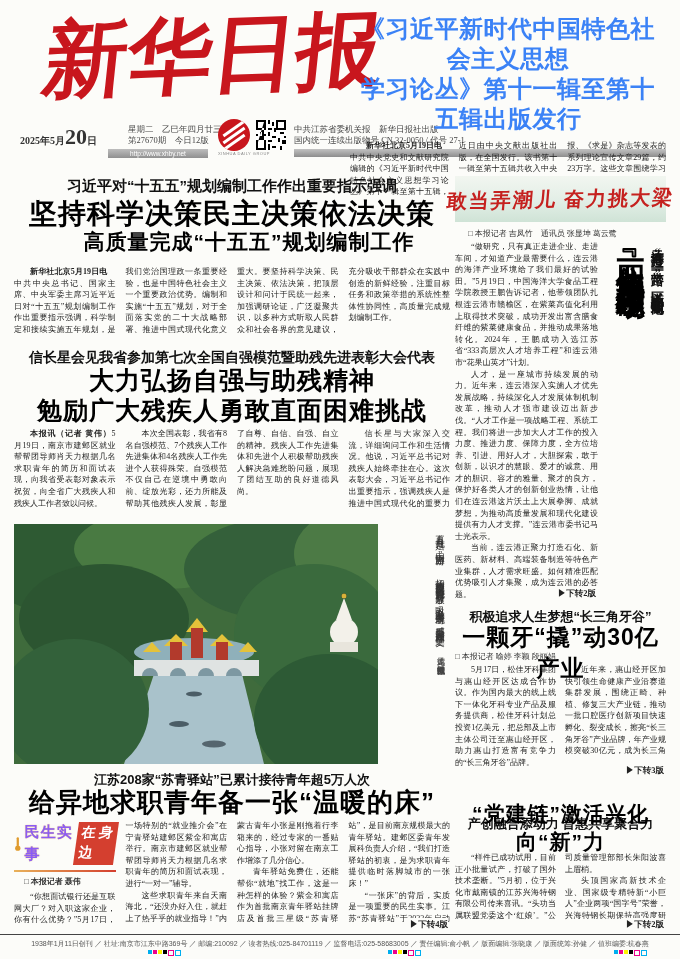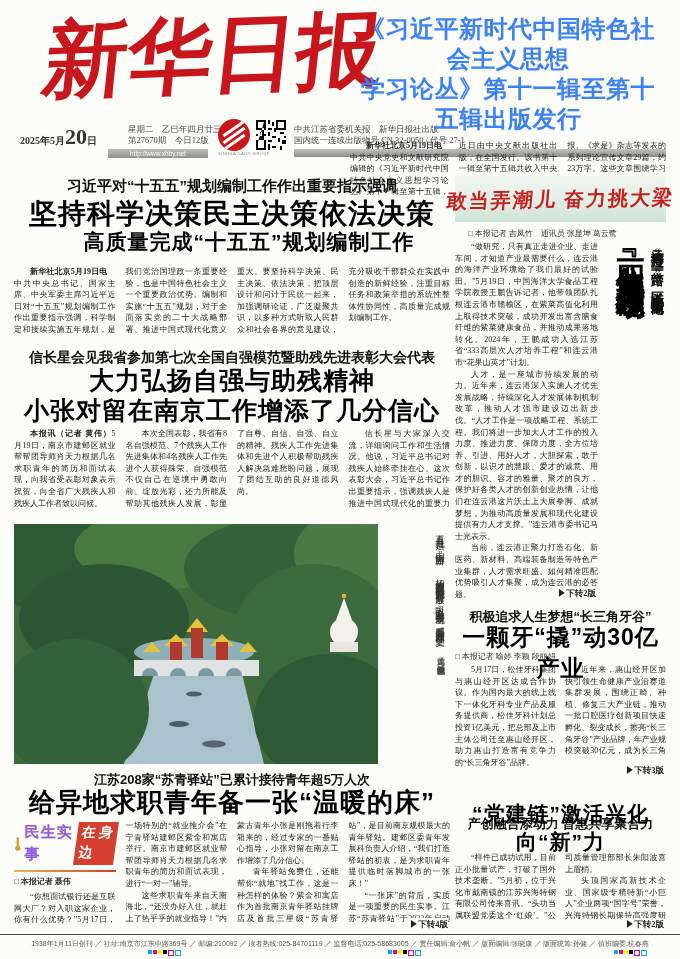--- a/index.html
+++ b/index.html
@@ -101,21 +101,21 @@
   <div class="abs kicker" style="left:14px;top:177px;width:436px;font-size:15px;">习近平对“十五五”规划编制工作作出重要指示强调</div>
   <div class="abs headline" style="left:14px;top:195px;width:436px;font-size:28px;">坚持科学决策民主决策依法决策</div>
   <div class="abs headline" style="left:20px;top:228px;width:436px;font-size:21px;margin-left:11px;">高质量完成“十五五”规划编制工作</div>
   <div class="abs body col4" style="left:14px;top:266px;width:436px;height:76px;">
     <p class="para"><b>新华社北京5月19日电</b><span>　中共中央总书记、国家主席、中央军委主席习近平近日对“十五五”规划编制工作作出重要指示强调，科学制定和接续实施五年规划，是我们党治国理政一条重要经验，也是中国特色社会主义一个重要政治优势。编制和实施“十五五”规划，对于全面落实党的二十大战略部署、推进中国式现代化意义重大。要坚持科学决策、民主决策、依法决策，把顶层设计和问计于民统一起来，加强调研论证，广泛凝聚共识，以多种方式听取人民群众和社会各界的意见建议，充分吸收干部群众在实践中创造的新鲜经验，注重目标任务和政策举措的系统性整体性协同性，高质量完成规划编制工作。</span></p>
 
   </div>
 
   <div class="abs kicker" style="left:14px;top:349px;width:436px;font-size:14px;">信长星会见我省参加第七次全国自强模范暨助残先进表彰大会代表</div>
   <div class="abs headline" style="left:14px;top:364px;width:436px;font-size:25px;">大力弘扬自强与助残精神</div>
-  <div class="abs headline" style="left:14px;top:394px;width:436px;font-size:25px;">小张对留在南京工作增添了几分信心</div>
+  <div class="abs headline" style="left:14px;top:394px;width:436px;font-size:25px;">勉励广大残疾人勇敢直面困难挑战</div>
   <div class="abs body col4" style="left:14px;top:428px;width:436px;height:88px;">
     <p class="para"><b>本报讯（记者 黄伟）</b><span>5月19日，南京市建邺区就业帮帮团导师肖天力根据几名求职青年的简历和面试表现，向我省受表彰对象表示祝贺，向全省广大残疾人和残疾人工作者致以问候。</span></p>
     <p class="para">本次全国表彰，我省有8名自强模范、7个残疾人工作先进集体和4名残疾人工作先进个人获得殊荣。自强模范不仅自己在逆境中勇敢向前、绽放光彩，还力所能及帮助其他残疾人发展，彰显了自尊、自信、自强、自立的精神。残疾人工作先进集体和先进个人积极帮助残疾人解决急难愁盼问题，展现了团结互助的良好道德风尚。</p>
     <p class="para">信长星与大家深入交流，详细询问工作和生活情况。他说，习近平总书记对残疾人始终牵挂在心。这次表彰大会，习近平总书记作出重要指示，强调残疾人是推进中国式现代化的重要力量，也是需要格外关心、格外关注的特殊困难群体，勉励广大残疾人勇敢直面困难挑战，积极追求人生梦想，要求切实保障残疾人平等权益，促进残疾人事业全面发展。这充分体现了以习近平同志为核心的党中央对残疾人事业的高度重视、对残疾人群体的亲切关怀。</p>
 
   </div>
 
   <svg class="abs" style="left:14px;top:524px;" width="364" height="240" viewBox="0 0 364 240">
     <rect width="364" height="240" fill="#3f6b3c"></rect>
     <ellipse cx="40" cy="40" rx="70" ry="48" fill="#2e5a33"></ellipse>
@@ -198,21 +198,21 @@
       <div class="badge">
         <svg width="10" height="20" viewBox="0 0 10 20">
           <rect x="3.5" y="1" width="3" height="12" rx="1.5" fill="#e09b2d"></rect>
           <circle cx="5" cy="15.5" r="3.5" fill="#e09b2d"></circle>
         </svg>
         <span class="badge-t1">民生实事</span>
         <span class="badge-t2">在身边</span>
       </div>
       <div class="badge-underline"></div>
     </div>
-    <p style="margin:4px 0;"><b class="byline">□ 本报记者 聂伟</b></p>
+    <p style="margin:4px 10px;"><b class="byline">□ 本报记者 聂伟</b></p>
     <p class="para">“你想面试银行还是互联网大厂？对入职这家企业，你有什么优势？”5月17日，一场特别的“就业推介会”在宁青驿站建邺区紫金和寓店举行。南京市建邺区就业帮帮团导师肖天力根据几名求职青年的简历和面试表现，进行“一对一”辅导。</p>
     <p class="para">这些求职青年来自天南海北，“还没办好入住，就赶上了热乎乎的就业指导！”内蒙古青年小张是刚拖着行李箱来的，经过专家的一番贴心指导，小张对留在南京工作增添了几分信心。</p>
     <p class="para">青年驿站免费住，还能帮你“就地”找工作，这是一种怎样的体验？紫金和寓店作为首批南京青年驿站挂牌店及首批三星级“苏青驿站”，是目前南京规模最大的青年驿站。建邺区委青年发展科负责人介绍，“我们打造驿站的初衷，是为求职青年提供临时落脚城市的一张床！”</p>
     <p class="para">“一张床”的背后，实质是一项重要的民生实事。江苏“苏青驿站”于2022年启动建设，2024年被省政府纳入民生实事项目，面向外地来苏求职的高校应届毕业生及毕业两年内的青年，提供不超过14天的免费住宿。青年驿站成为城市吸引青年人才、完善青年群体就业支持体系的重要内容。</p>
 
     <span class="turn">▶下转4版</span>
   </div>
 
   <div class="abs footer-line"></div>
   <div class="abs footer-text">1938年1月11日创刊  ／  社址:南京市江东中路369号  ／  邮编:210092  ／  读者热线:025-84701119  ／  监督电话:025-58683005  ／  责任编辑:俞小帆  ／  版面编辑:张晓康  ／  版面统筹:孙健  ／  值班编委:杭春燕</div>

